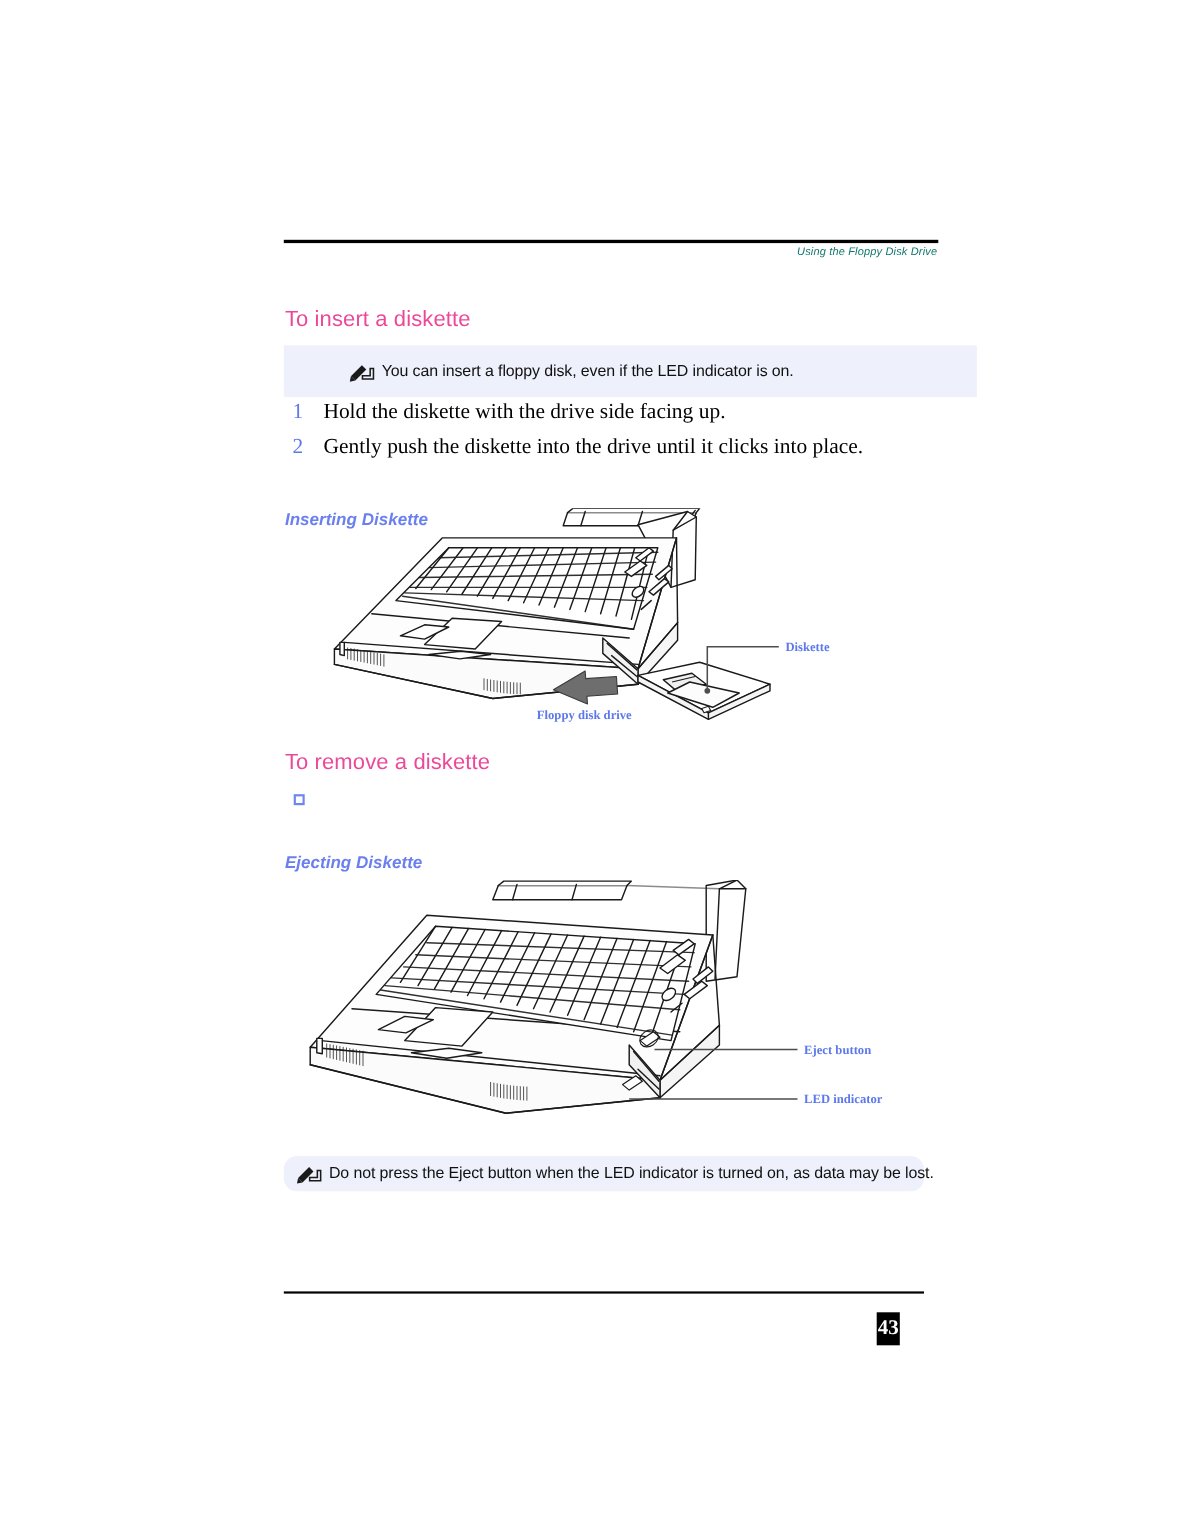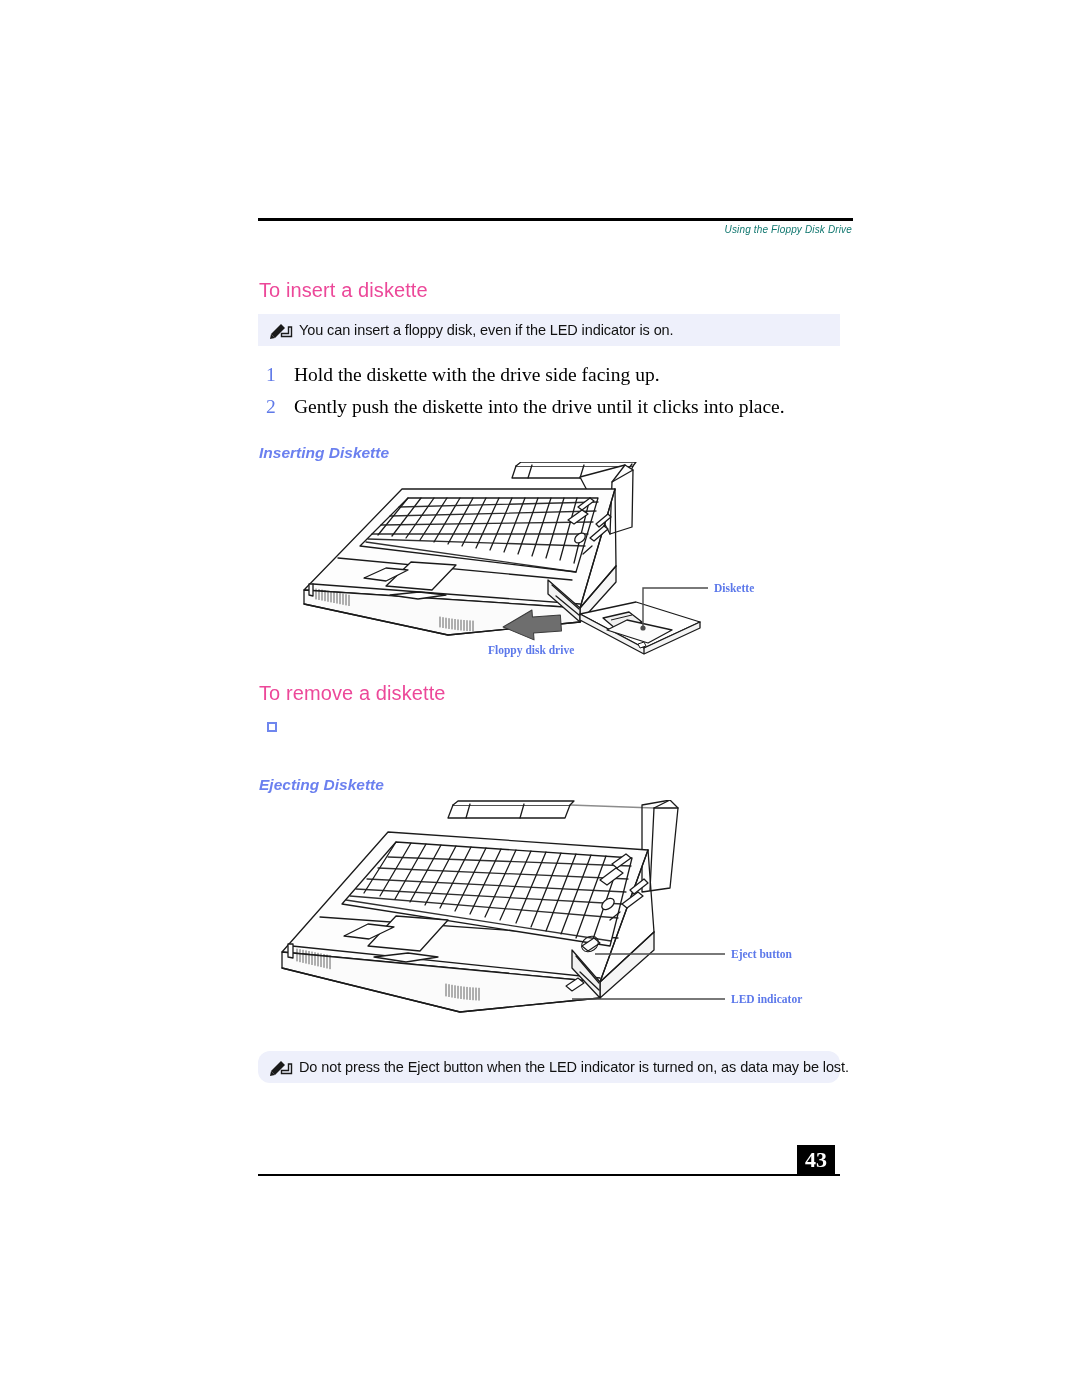--- a/index.html
+++ b/index.html
@@ -59,21 +59,21 @@
 
   
   .note-box {
     position: absolute;
     left: 258px;
     width: 582px;
     background: #eef0fb;
     display: flex;
     align-items: center;
   }
-  #note-insert { top: 314px; height: 32px; }
+  #note-insert { top: 314px; height: 47px; padding-left: 48px; }
   #note-eject  { top: 1051px; height: 32px; border-radius: 12px; }
 
   .note-icon {
     width: 26px;
     height: 20px;
     margin-left: 10px;
     margin-right: 5px;
     flex: 0 0 auto;
     position: relative;
   }
@@ -142,21 +142,21 @@
   .fig-caption {
     position: absolute;
     left: 259px;
     font-family: "Liberation Sans", sans-serif;
     font-weight: bold;
     font-style: italic;
     font-size: 15.5px;
     color: #6b80ef;
     white-space: nowrap;
   }
-  #caption-inserting { top: 444px; font-style: italic; }
+  #caption-inserting { top: 464px; font-style: italic; }
   #caption-ejecting  { top: 776px; }
 
   
   .figure {
     position: absolute;
   }
   #figure-inserting { left: 280px; top: 462px; width: 580px; height: 210px; }
   #figure-ejecting  { left: 270px; top: 800px; width: 580px; height: 240px; }
   .figure svg { display: block; }
 
@@ -166,28 +166,28 @@
     font-size: 11.5px;
     fill: #5c78ea;
   }
   .leader { stroke: #4d4d4d; stroke-width: 1.4; fill: none; }
   .art-line { stroke: #1a1a1a; fill: none; }
 
   
   .page-number-box {
     position: absolute;
     left: 797px;
-    top: 1145px;
-    width: 38px;
+    top: 1193px;
+    width: 21px;
     height: 30px;
     background: #000000;
     color: #ffffff;
     font-family: "Liberation Serif", serif;
     font-weight: bold;
-    font-size: 22px;
+    font-size: 19px;
     display: flex;
     align-items: center;
     justify-content: center;
   }
   .footer-rule {
     position: absolute;
     left: 258px;
     top: 1174px;
     width: 582px;
     height: 2px;

